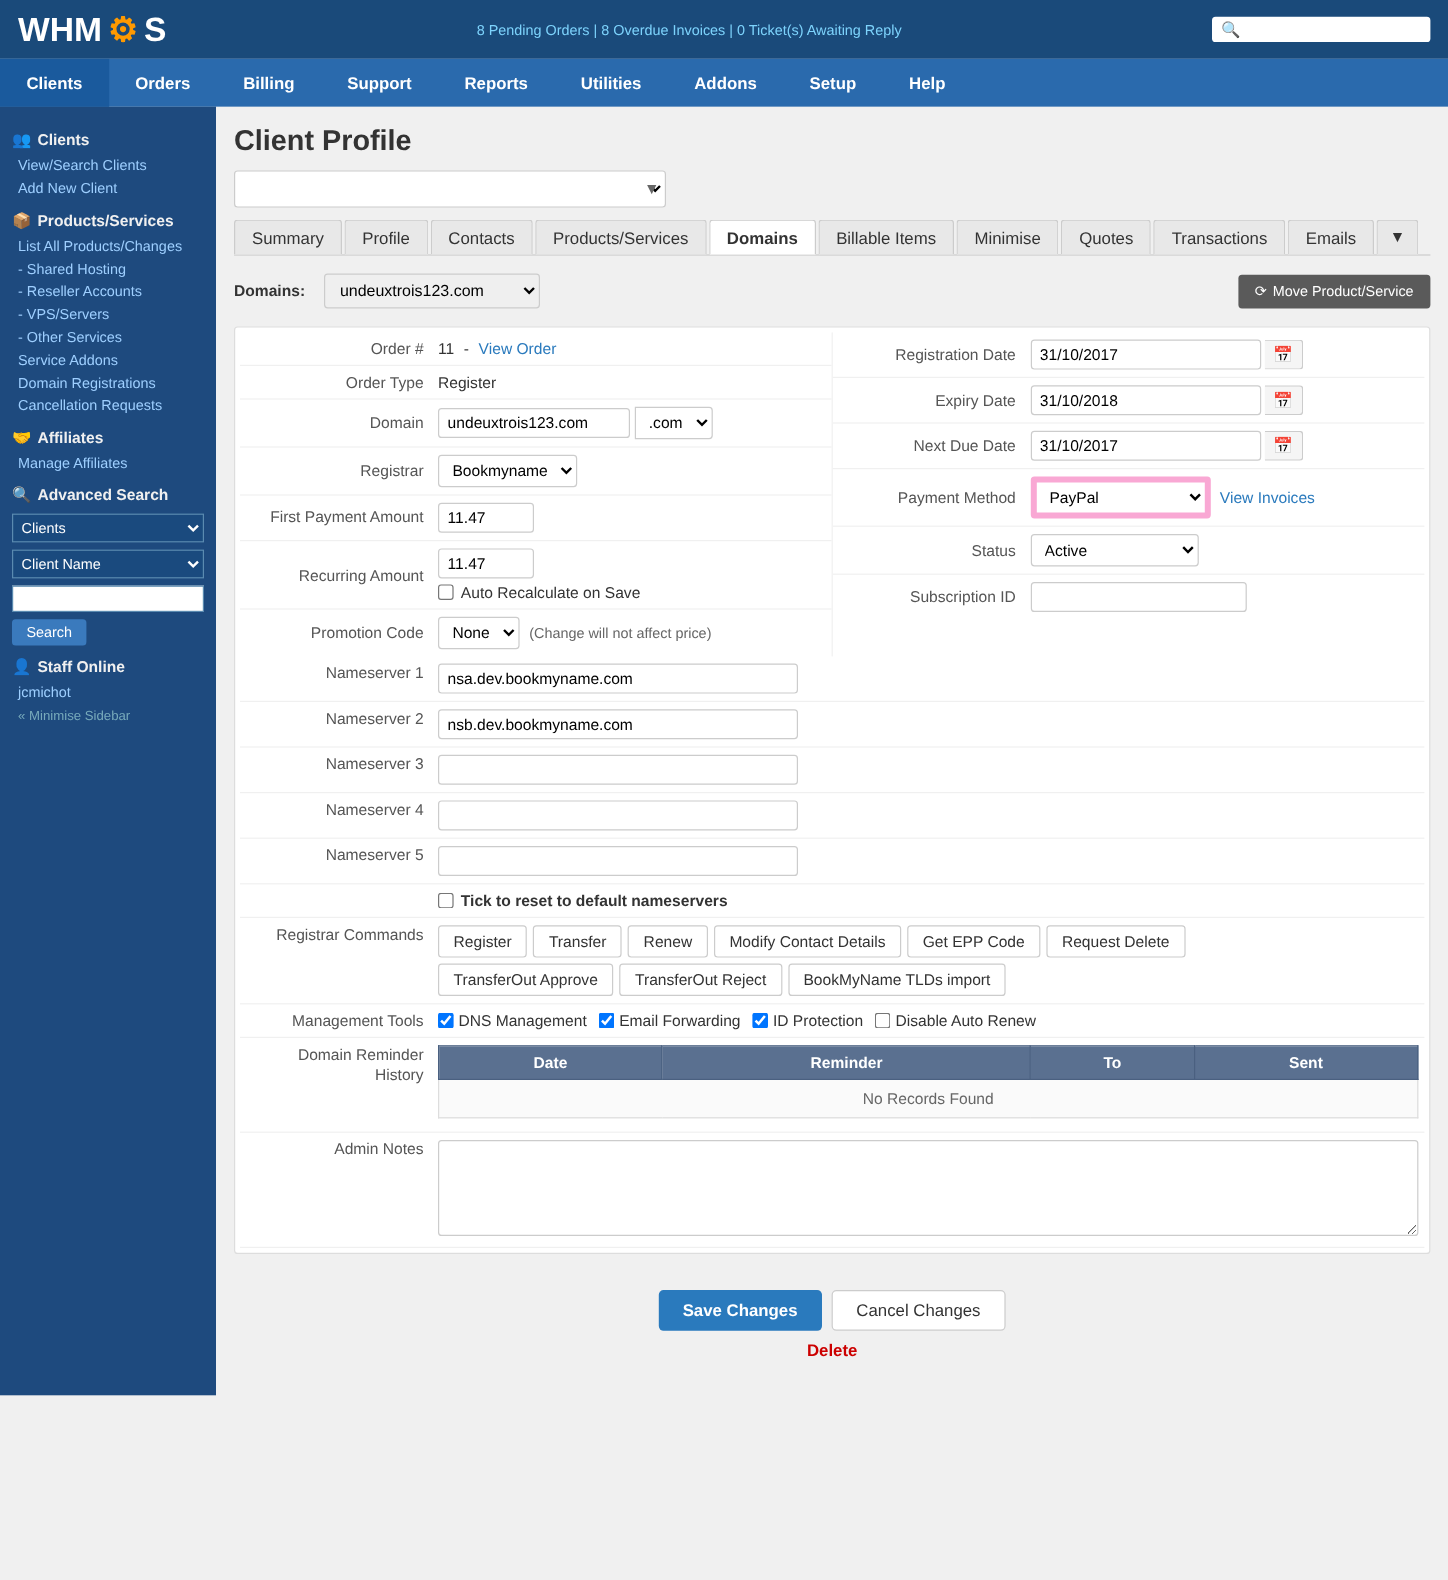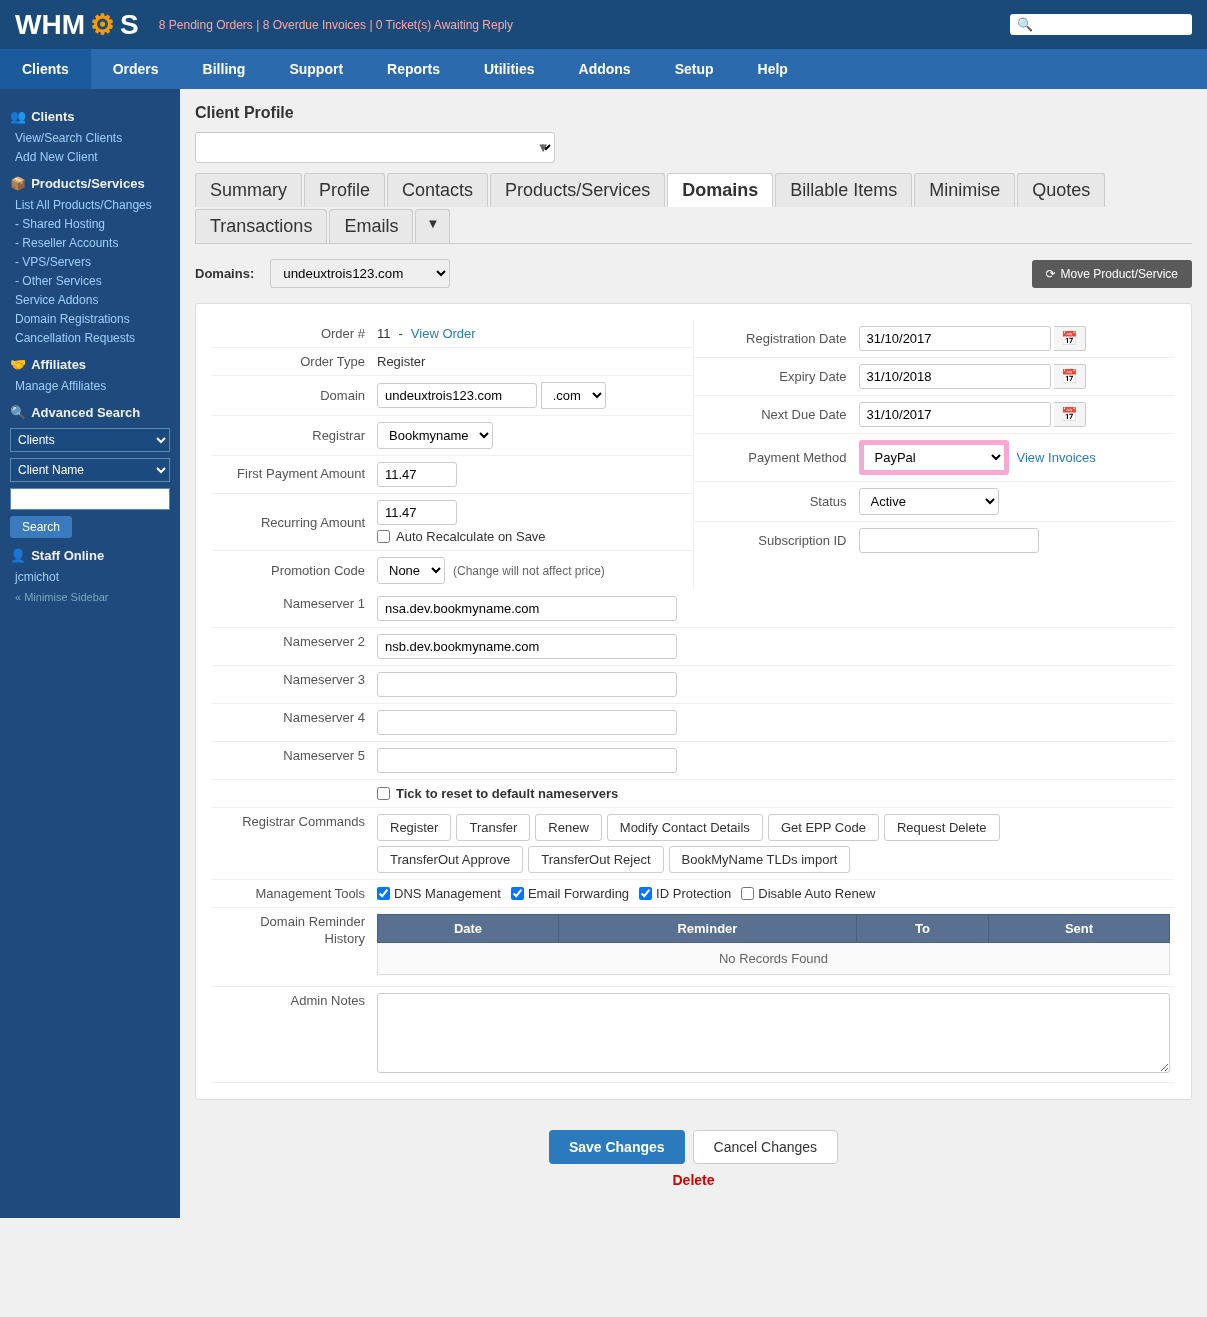--- a/index.html
+++ b/index.html
@@ -1,21 +1,21 @@
 <!DOCTYPE html>
 <html><head>
   <meta charset="utf-8">
   <style>
     * { box-sizing: border-box; margin: 0; padding: 0; }
     body { font-family: Arial, sans-serif; font-size: 13px; background: #f0f0f0; color: #333; }
 
     
     #topbar { background: #1a4a7a; padding: 8px 15px; display: flex; align-items: center; justify-content: space-between; }
     #topbar .logo { color: white; font-size: 22px; font-weight: bold; display: flex; align-items: center; gap: 5px; }
-    #topbar .alerts { color: #fca5a5; font-size: 12px; flex: 1; margin: 0 20px; }
+    #topbar .alerts { color: #7dd3fc; font-size: 12px; text-align: center; flex: 1; margin: 0 20px; }
     #topbar .search-box { display: flex; align-items: center; background: white; border-radius: 3px; padding: 3px 8px; }
     #topbar .search-box input { border: none; outline: none; font-size: 12px; width: 150px; }
 
     
     #mainnav { background: #2a6aad; display: flex; }
     #mainnav a { color: white; text-decoration: none; padding: 12px 22px; display: block; font-size: 14px; font-weight: bold; }
 
     
     #layout { display: flex; min-height: 600px; }
 
@@ -26,40 +26,40 @@
     #sidebar .staff-name { color: #9ecfff; font-size: 12px; padding: 2px 5px; }
     #sidebar .minimise { color: #7ab; font-size: 11px; padding: 5px; cursor: pointer; }
 
     
     #sidebar select { width: 100%; margin: 3px 0; padding: 3px; font-size: 12px; border: 1px solid #5a8ab0; background: #1a4a7e; color: white; }
     #sidebar input[type=text] { width: 100%; margin: 3px 0; padding: 3px; font-size: 12px; border: 1px solid #5a8ab0; background: white; }
     #sidebar .search-btn { background: #3a7abd; color: white; border: none; padding: 4px 12px; font-size: 12px; cursor: pointer; border-radius: 3px; margin-top: 3px; }
 
     
     #main { flex: 1; padding: 15px; background: #f0f0f0; }
-    #client-profile-title { font-size: 16px; font-weight: bold; color: #333; margin-bottom: 10px; }
+    #client-profile-title { font-size: 24px; font-weight: bold; color: #333; margin-bottom: 10px; }
 
     
     .client-selector-bar { margin-bottom: 10px; }
     .client-selector-bar select { width: 360px; padding: 6px 10px; border: 1px solid #ccc; border-radius: 3px; font-size: 13px; background: white; }
 
     
     .tabs { display: flex; flex-wrap: wrap; border-bottom: 1px solid #ccc; margin-bottom: 15px; gap: 2px; }
-    .tabs .tab { padding: 6px 14px; background: #e8e8e8; border: 1px solid #ccc; border-bottom: none; border-radius: 3px 3px 0 0; cursor: pointer; font-size: 18px; color: #333; text-decoration: none; }
+    .tabs .tab { padding: 6px 14px; background: #e8e8e8; border: 1px solid #ccc; border-bottom: none; border-radius: 3px 3px 0 0; cursor: pointer; font-size: 14px; color: #333; text-decoration: none; }
     .tabs .tab.active { background: white; font-weight: bold; }
     .tabs .more-btn { padding: 6px 10px; background: #e8e8e8; border: 1px solid #ccc; border-bottom: none; border-radius: 3px 3px 0 0; cursor: pointer; }
 
     
     .domain-bar { display: flex; align-items: center; justify-content: space-between; margin-bottom: 15px; }
     .domain-bar .domain-label { font-weight: bold; margin-right: 8px; }
     .domain-bar select { padding: 5px 8px; border: 1px solid #ccc; border-radius: 3px; min-width: 180px; }
     .move-btn { background: #5a5a5a; color: white; border: none; padding: 7px 14px; border-radius: 3px; cursor: pointer; font-size: 12px; display: flex; align-items: center; gap: 5px; }
 
     
-    .form-card { background: white; border: 1px solid #ddd; border-radius: 3px; padding: 16px; margin-bottom: 15px; }
+    .form-card { background: white; border: 1px solid #ddd; border-radius: 3px; padding: 4px; margin-bottom: 15px; }
     .form-row { display: flex; align-items: center; padding: 6px 5px; border-bottom: 1px solid #f0f0f0; }
     .form-row:last-child { border-bottom: none; }
     .form-label { width: 160px; font-weight: normal; color: #555; font-size: 13px; text-align: right; padding-right: 12px; flex-shrink: 0; }
     .form-value { flex: 1; }
     .form-value input[type=text], .form-value select { padding: 4px 7px; border: 1px solid #ccc; border-radius: 3px; font-size: 13px; background: white; }
     .form-value input[type=text].w80 { width: 80px; }
     .form-value input[type=text].w160 { width: 160px; }
     .form-value .cal-btn { padding: 4px 7px; border: 1px solid #ccc; background: #f5f5f5; cursor: pointer; border-radius: 0 3px 3px 0; border-left: none; }
     .link-blue { color: #2a7abd; text-decoration: none; font-size: 13px; }
 

